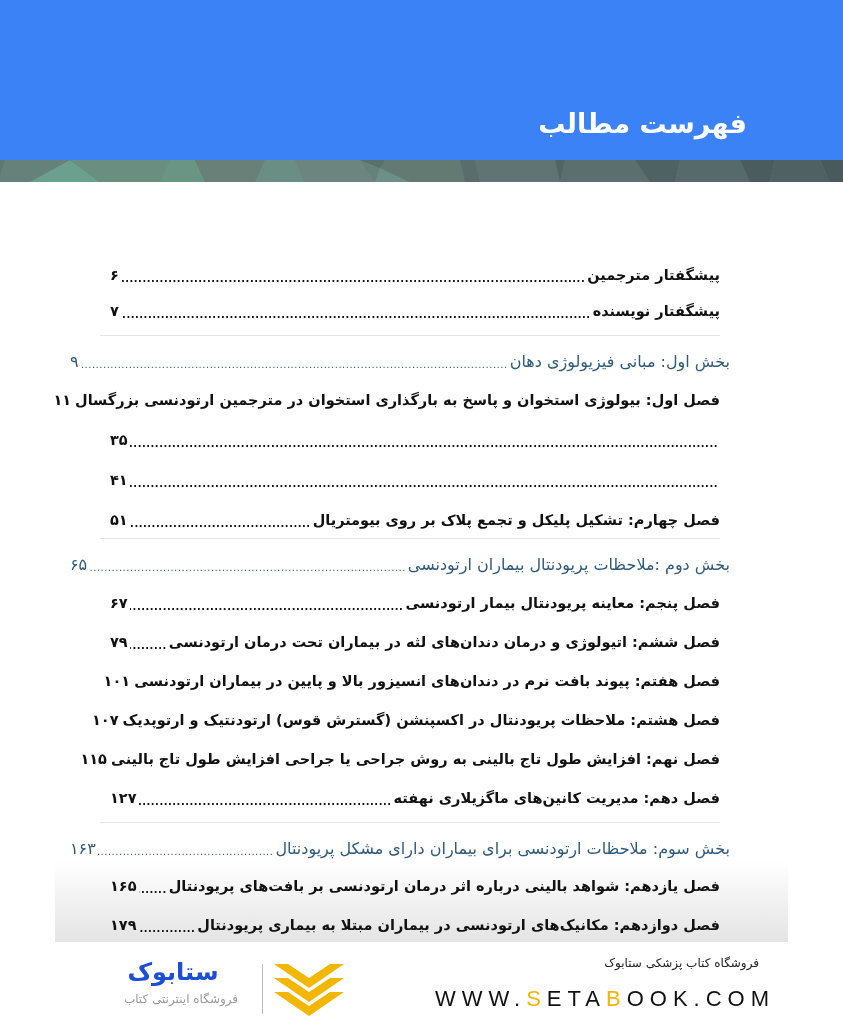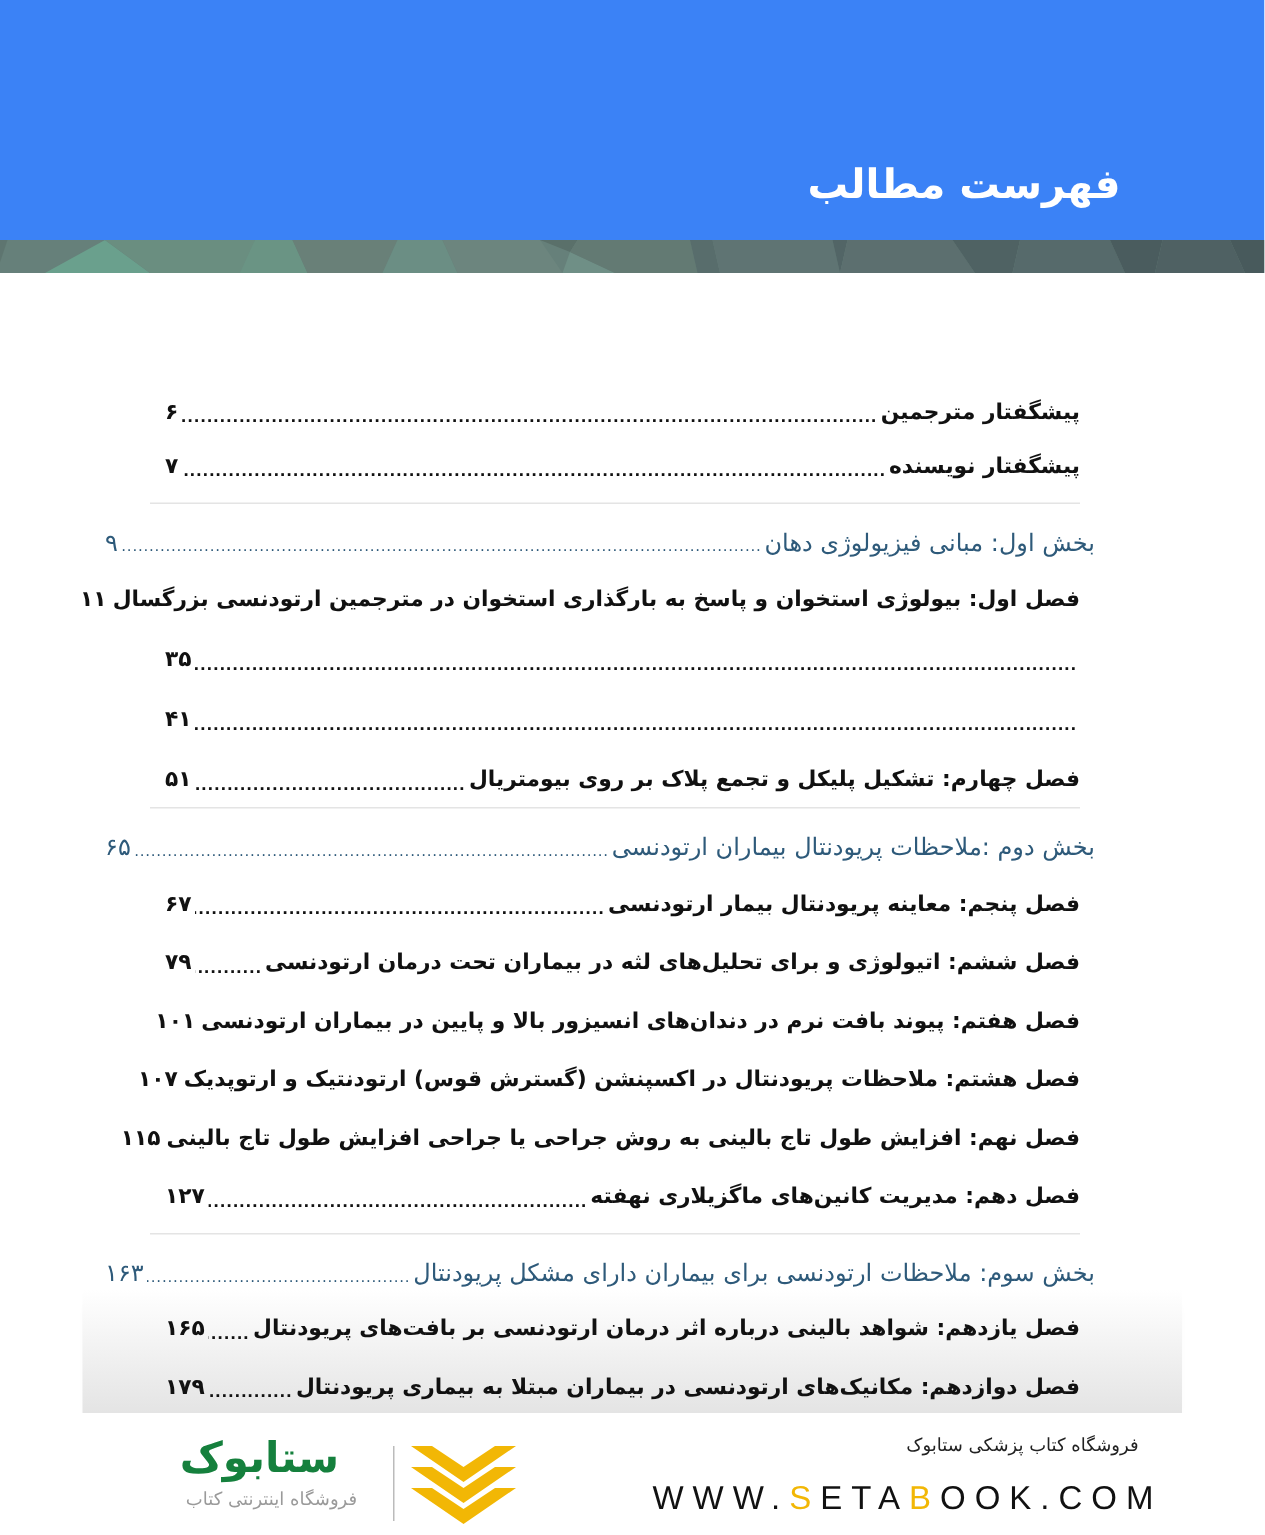--- a/index.html
+++ b/index.html
@@ -64,21 +64,21 @@
     position: absolute; right: 68px; top: 44px;
     font-size: 22px; letter-spacing: 6px; color: #111111;
     font-family: Liberation Sans, sans-serif;
   }
   .footer-url .accent { color: #f2b705; }
   .logo-wrap { position: absolute; left: 92px; top: 16px; width: 250px; height: 60px; }
   .logo-chevrons { position: absolute; left: 182px; top: 2px; }
   .logo-divider { position: absolute; left: 170px; top: 6px; width: 1px; height: 50px; background: #bbbbbb; }
   .logo-mark {
     position: absolute; left: 0; top: 0; width: 162px; height: 28px;
-    font-size: 28px; font-weight: bold; color: #15803d; letter-spacing: 1px;
+    font-size: 24px; font-weight: bold; color: #1d4ed8; letter-spacing: 1px;
     font-family: "DejaVu Sans", sans-serif; line-height: 28px; text-align: center;
   }
   .logo-sub {
     position: absolute; left: 14px; top: 34px; width: 150px; direction: rtl;
     font-size: 12px; color: #9a9a9a; text-align: center;
   }
 </style>
 </head>
 <body>
 
@@ -149,21 +149,21 @@
     <span class="label">بخش دوم :ملاحظات پریودنتال بیماران ارتودنسی</span>
     <span class="dots"></span>
     <span class="page">۶۵</span>
   </div>
   <div class="row" style="top:338px">
     <span class="label">فصل پنجم: معاینه پریودنتال بیمار ارتودنسی</span>
     <span class="dots"></span>
     <span class="page">۶۷</span>
   </div>
   <div class="row" style="top:377px">
-    <span class="label">فصل ششم: اتیولوژی و برای تحلیل‌های لثه در بیماران تحت درمان ارتودنسی</span>
+    <span class="label">فصل ششم: اتیولوژی و درمان دندان‌های لثه در بیماران تحت درمان ارتودنسی</span>
     <span class="dots"></span>
     <span class="page">۷۹</span>
   </div>
   <div class="row" style="top:416px">
     <span class="label">فصل هفتم: پیوند بافت نرم در دندان‌های انسیزور بالا و پایین در بیماران ارتودنسی</span>
     <span class="dots"></span>
     <span class="page">۱۰۱</span>
   </div>
   <div class="row" style="top:455px">
     <span class="label">فصل هشتم: ملاحظات پریودنتال در اکسپنشن (گسترش قوس) ارتودنتیک و ارتوپدیک</span>

